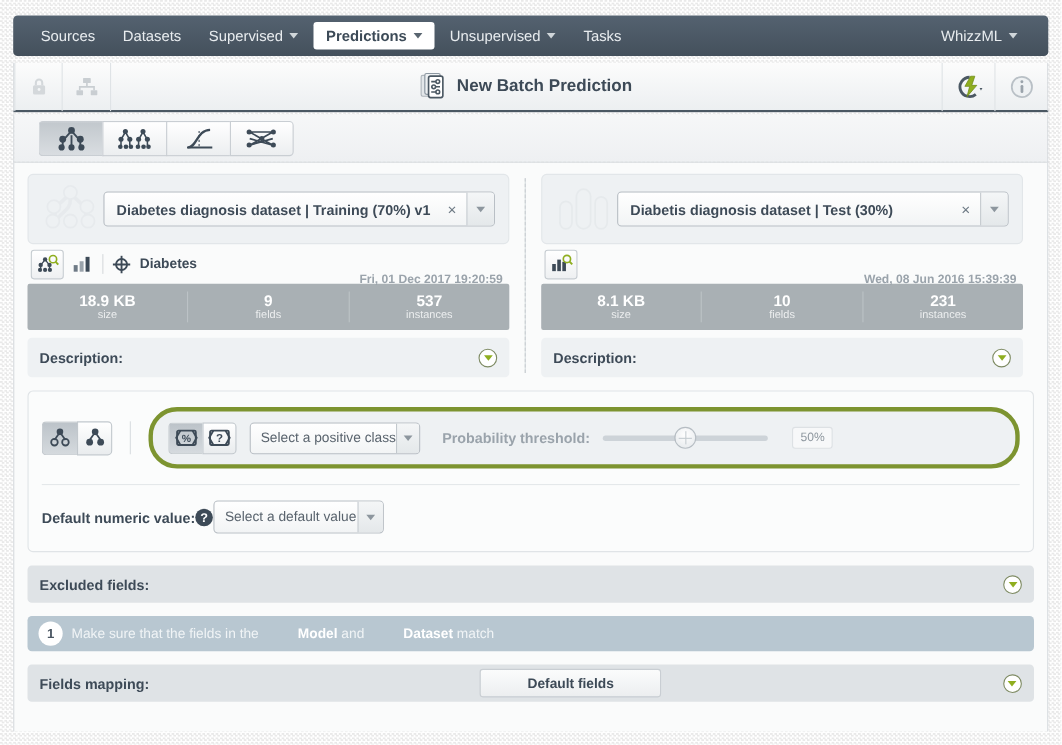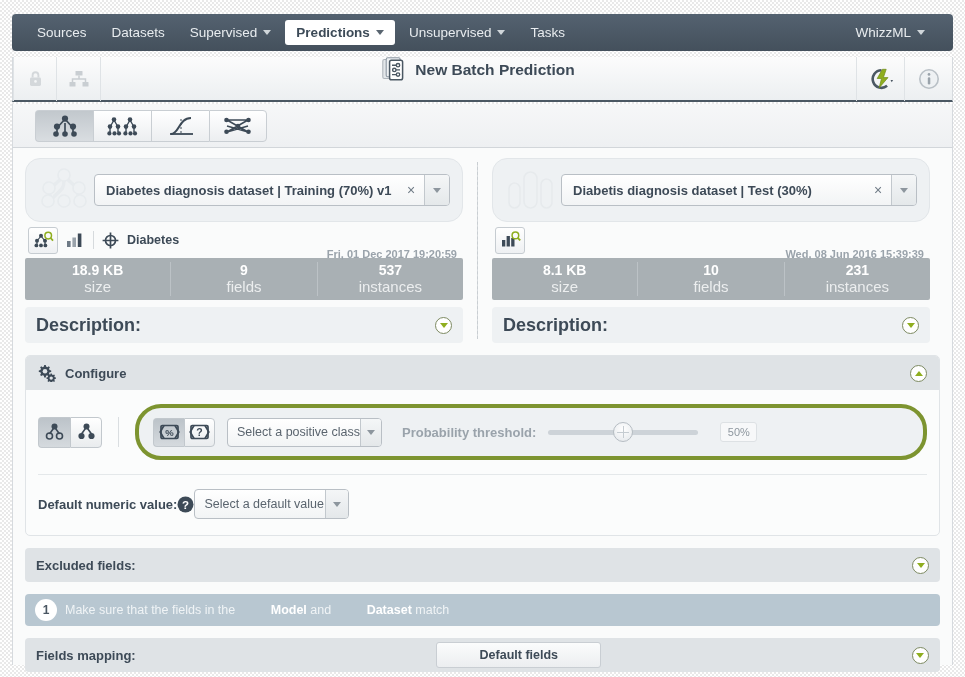--- a/index.html
+++ b/index.html
@@ -45,21 +45,21 @@
   .nav-right { margin-left: auto; }
 
   
   .headerbar {
     position: absolute; left: 12px; top: 57px;
     width: 941px; height: 45px;
     background: linear-gradient(#fcfcfc, #eceff1);
     border-left: 1px solid #d6dade;
     border-right: 1px solid #d6dade;
     border-bottom: 2px solid #4b5863;
-    display: flex; align-items: flex-start;
+    display: flex; align-items: center;
   }
   .hb-btn {
     width: 44px; height: 44px;
     display: flex; align-items: center; justify-content: center;
     border-right: 1px solid #dfe3e6;
     cursor: pointer;
   }
   .hb-btn:first-child { border-left: 1px solid #dfe3e6; }
   .hb-title {
     flex: 1; display: flex; align-items: center; justify-content: center;
@@ -105,21 +105,21 @@
   .panel { width: 438px; }
   .panel-divider {
     width: 1px; background: #d8dcdf;
     margin: 4px 14px 4px 14px;
     border-left: 1px dashed #c9ced2;
   }
 
   .selrow {
     background: #eef1f3;
     border: 1px solid #e2e6e9;
-    border-radius: 15px;
+    border-radius: 5px;
     height: 64px;
     display: flex; align-items: center;
     padding: 0 12px;
     position: relative; overflow: hidden;
   }
   .watermark { width: 56px; flex: 0 0 56px; opacity: .55; }
   .selectbox {
     flex: 1; height: 32px;
     display: flex; align-items: stretch;
     border: 1px solid #b9bfc5;
@@ -173,27 +173,27 @@
     display: flex; align-items: center;
     border-radius: 2px;
   }
   .stat {
     flex: 1; text-align: center; color: #ffffff;
     border-right: 1px solid #bcc2c6;
     line-height: 1.15;
   }
   .stat:last-child { border-right: none; }
   .stat .v { font-size: 14px; font-weight: bold; }
-  .stat .l { font-size: 15px; color: #eceeef; font-weight: normal; }
+  .stat .l { font-size: 10px; color: #eceeef; font-weight: normal; }
 
   .descrow {
     margin-top: 7px; height: 36px;
     background: #eef1f3; border-radius: 4px;
     display: flex; align-items: center; padding: 0 11px;
-    font-size: 18px; font-weight: bold; color: #3d4a57;
+    font-size: 13px; font-weight: bold; color: #3d4a57;
   }
 
   
   .circ {
     margin-left: auto; width: 17px; height: 17px; border-radius: 50%;
     border: 1.5px solid #7d8a62; background: #ffffff;
     display: flex; align-items: center; justify-content: center;
     cursor: pointer; flex: 0 0 17px;
   }
   .circ i {
@@ -616,36 +616,20 @@
         <div class="descrow">
           <span>Description:</span>
           <span class="circ">
               <i></i>
             </span>
         </div>
       </div>
     </div>
 
     <div class="section">
-      <div class="sec-head">
-        <svg width="19" height="18" viewBox="0 0 19 18">
-          <g fill="#3d4a57">
-            <path d="M6.2 1 l1.6 0 l.3 1.6 l1.3 .6 l1.4-.9 l1.1 1.1 l-.9 1.4 l.6 1.3 l1.6 .3 l0 1.6 l-1.6 .3 l-.6 1.3 l.9 1.4 l-1.1 1.1 l-1.4-.9 l-1.3 .6 l-.3 1.6 l-1.6 0 l-.3-1.6 l-1.3-.6 l-1.4 .9 l-1.1-1.1 l.9-1.4 l-.6-1.3 l-1.6-.3 l0-1.6 l1.6-.3 l.6-1.3 l-.9-1.4 l1.1-1.1 l1.4 .9 l1.3-.6 z"></path>
-          </g>
-          <circle cx="7" cy="7.2" r="2.3" fill="#dfe3e6"></circle>
-          <g fill="#3d4a57">
-            <path d="M12.6 9.4 l1.2 0 l.25 1.2 l1 .45 l1.05-.65 l.85 .85 l-.65 1.05 l.45 1 l1.2 .25 l0 1.2 l-1.2 .25 l-.45 1 l.65 1.05 l-.85 .85 l-1.05-.65 l-1 .45 l-.25 1.2 l-1.2 0 l-.25-1.2 l-1-.45 l-1.05 .65 l-.85-.85 l.65-1.05 l-.45-1 l-1.2-.25 l0-1.2 l1.2-.25 l.45-1 l-.65-1.05 l.85-.85 l1.05 .65 l1-.45 z"></path>
-          </g>
-          <circle cx="13.2" cy="14.1" r="1.7" fill="#dfe3e6"></circle>
-        </svg>
-        <span>Configure</span>
-        <span class="circ up">
-            <i></i>
-          </span>
-      </div>
 
       <div class="sec-body">
 
         <div class="cfgrow">
           <div class="toggle-pair">
             <div class="tg active">
               <svg width="21" height="20" viewBox="0 0 21 20">
                 <path d="M10.5 5 L5.5 12 M10.5 5 L15.5 12" stroke="#3d4a57" stroke-width="1.6" fill="none"></path>
                 <circle cx="10.5" cy="4.6" r="3" fill="#3d4a57"></circle>
                 <circle cx="5.5" cy="14" r="3" fill="none" stroke="#3d4a57" stroke-width="1.6"></circle>

